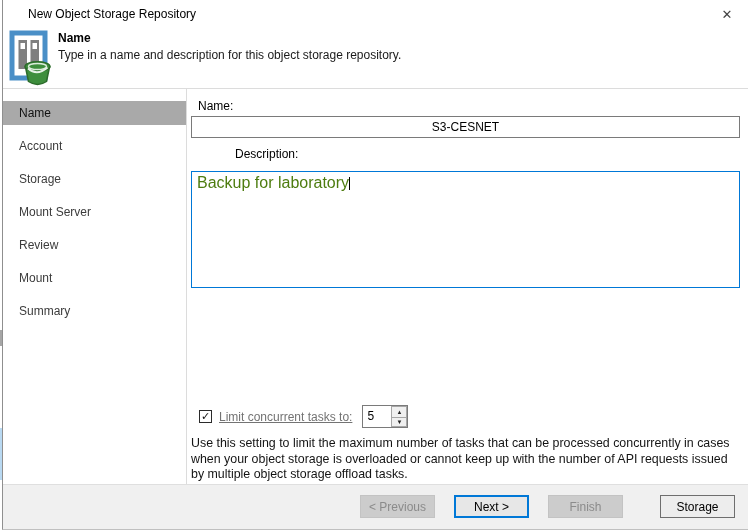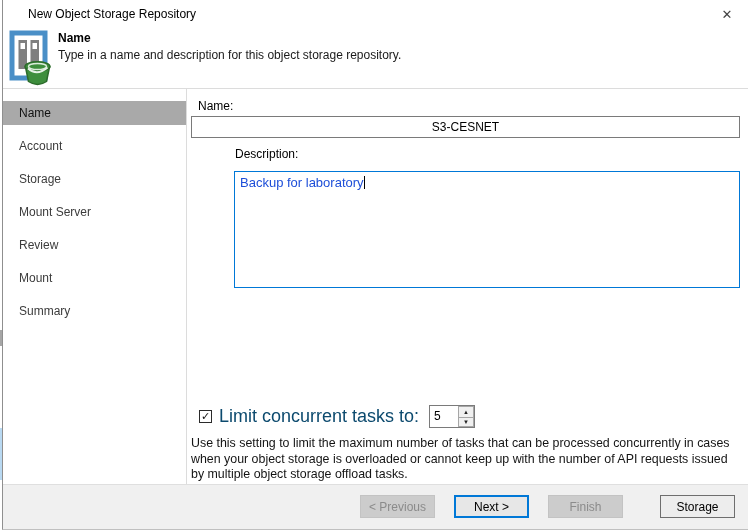--- a/index.html
+++ b/index.html
@@ -50,33 +50,33 @@
   .field-label{font-size:12px;color:#000;margin:0 0 3px 7px;}
   .name-input{
     display:block;width:100%;height:22px;box-sizing:border-box;
     border:1px solid #7a7a7a;background:#fff;color:#000;
     font-family:inherit;font-size:12px;padding:2px 4px;outline:none;text-align:center;
   }
   .desc-label{margin-top:9px;margin-left:44px;}
   .textarea{
     margin-top:10px;height:117px;box-sizing:border-box;
     border:1px solid #0078d7;background:#fff;
-    font-size:13px;color:#1d4ed8;padding:3px 5px;line-height:15px;
-    overflow:hidden;cursor:text;margin-left:43px;
+    font-size:16px;color:#4d7c0f;padding:3px 5px;line-height:15px;
+    overflow:hidden;cursor:text;
   }
   .caret{display:inline-block;width:0;border-left:1px solid #000;height:13px;vertical-align:-2px;}
 
   .limit-row{margin-top:117px;display:flex;align-items:center;}
   .checkbox{
     width:13px;height:13px;box-sizing:border-box;border:1px solid #2b2b2b;background:#fff;
     display:flex;align-items:center;justify-content:center;
     font-size:11px;line-height:11px;color:#111;margin:0 7px 0 8px;cursor:pointer;
     font-weight:bold;
   }
-  .limit-label{font-size:18px;color:#0c4a6e;cursor:default;}
+  .limit-label{font-size:12px;color:#737373;cursor:default;text-decoration:underline;}
   .spinner{
     margin-left:10px;width:46px;height:23px;box-sizing:border-box;
     border:1px solid #7a7a7a;background:#fff;display:flex;
   }
   .spin-value{flex:1 1 auto;font-size:12px;color:#000;padding:3px 0 0 4px;}
   .spin-buttons{width:16px;flex:0 0 auto;display:flex;flex-direction:column;border-left:1px solid #fff;}
   .spin-btn{
     flex:1 1 50%;background:#f0f0f0;border:1px solid #a6a6a6;
     display:flex;align-items:center;justify-content:center;
     font-size:6px;color:#222;padding:0;cursor:pointer;box-sizing:border-box;

